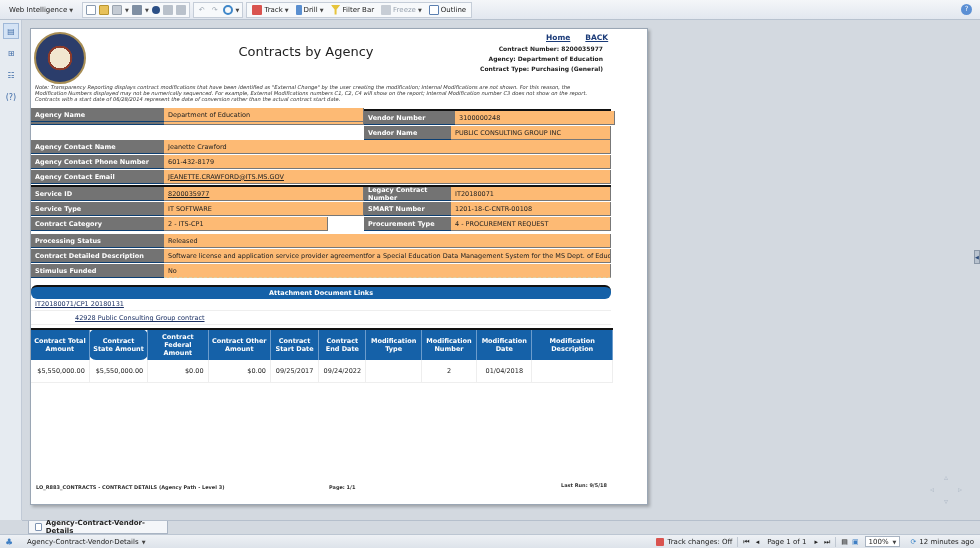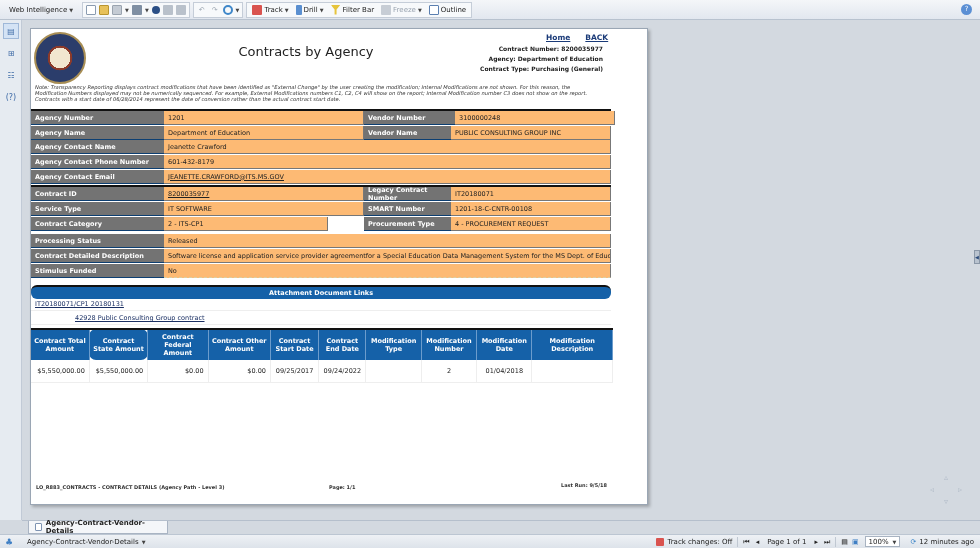--- a/index.html
+++ b/index.html
@@ -148,21 +148,21 @@
     <div>Agency: Department of Education</div>
     <div>Contract Type: Purchasing (General)</div>
   </div>
   <div class="note">Note: Transparency Reporting displays contract modifications that have been identified as "External Change" by the user creating the modification; Internal Modifications are not shown. For this reason, the Modification Numbers displayed may not be numerically sequenced.  For example, External Modifications numbers C1, C2, C4 will show on the report; Internal Modification number C3 does not show on the report.  Contracts with a start date of 06/28/2014 represent the date of conversion rather than the actual contract start date.</div>
 
   <div class="topbar" style="left:0;top:80px;width:580px;"></div>
   <div class="row" style="left:0;top:82px;">
     <div class="lbl" style="width:133px;">Agency Number</div>
     <div class="val" style="width:200px;">1201</div>
   </div>
-  <div class="row" style="left:0;top:97px;">
+  <div class="row" style="left:0;top:79px;">
     <div class="lbl" style="width:133px;">Agency Name</div>
     <div class="val" style="width:200px;">Department of Education</div>
   </div>
   <div class="row" style="left:333px;top:82px;">
     <div class="lbl" style="width:91px;">Vendor Number</div>
     <div class="val" style="width:160px;">3100000248</div>
   </div>
   <div class="row" style="left:333px;top:97px;">
     <div class="lbl" style="width:87px;">Vendor Name</div>
     <div class="val" style="width:160px;">PUBLIC CONSULTING GROUP INC</div>
@@ -177,21 +177,21 @@
   </div>
   <div class="row" style="left:0;top:141px;">
     <div class="lbl" style="width:133px;">Agency Contact Email</div>
     <div class="val" style="width:447px;">
         <a>JEANETTE.CRAWFORD@ITS.MS.GOV</a>
       </div>
   </div>
 
   <div class="topbar" style="left:0;top:156px;width:580px;"></div>
   <div class="row" style="left:0;top:158px;">
-    <div class="lbl" style="width:133px;">Contract ID</div>
+    <div class="lbl" style="width:133px;">Service ID</div>
     <div class="val" style="width:200px;">
         <a>8200035977</a>
       </div>
   </div>
   <div class="row" style="left:0;top:173px;">
     <div class="lbl" style="width:133px;">Service Type</div>
     <div class="val" style="width:200px;">IT SOFTWARE</div>
   </div>
   <div class="row" style="left:0;top:188px;">
     <div class="lbl" style="width:133px;">Contract Category</div>

